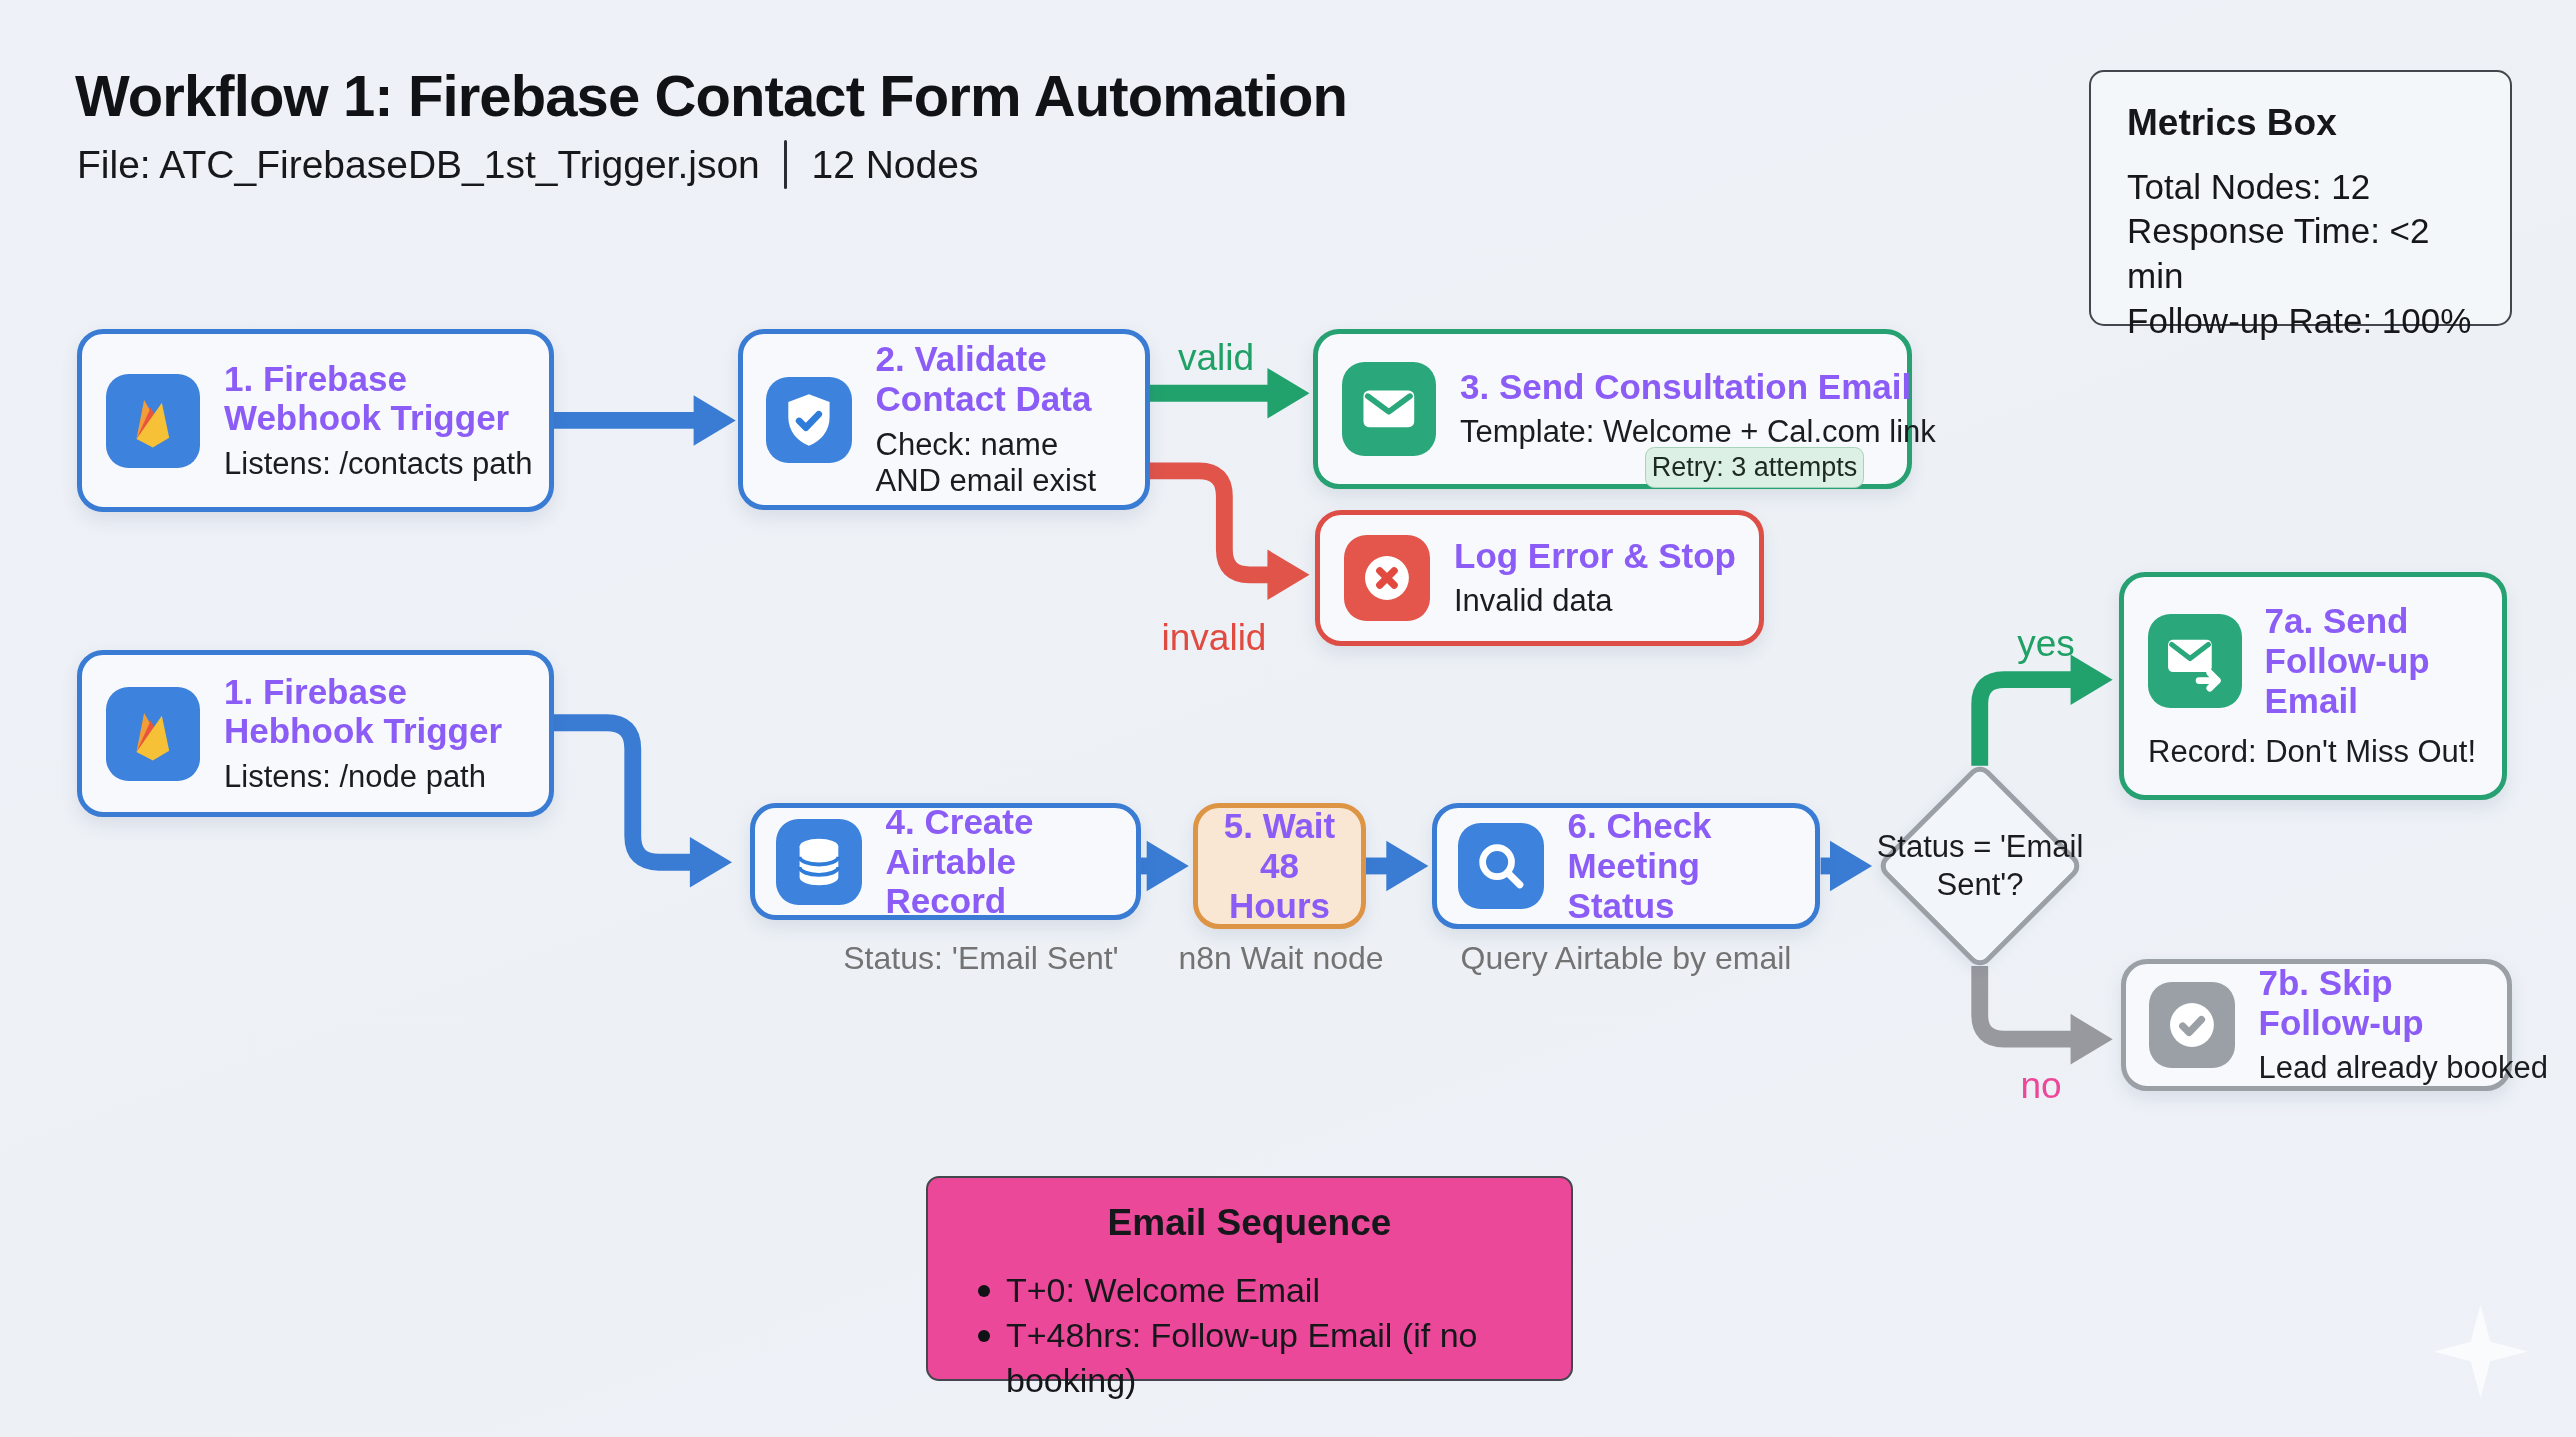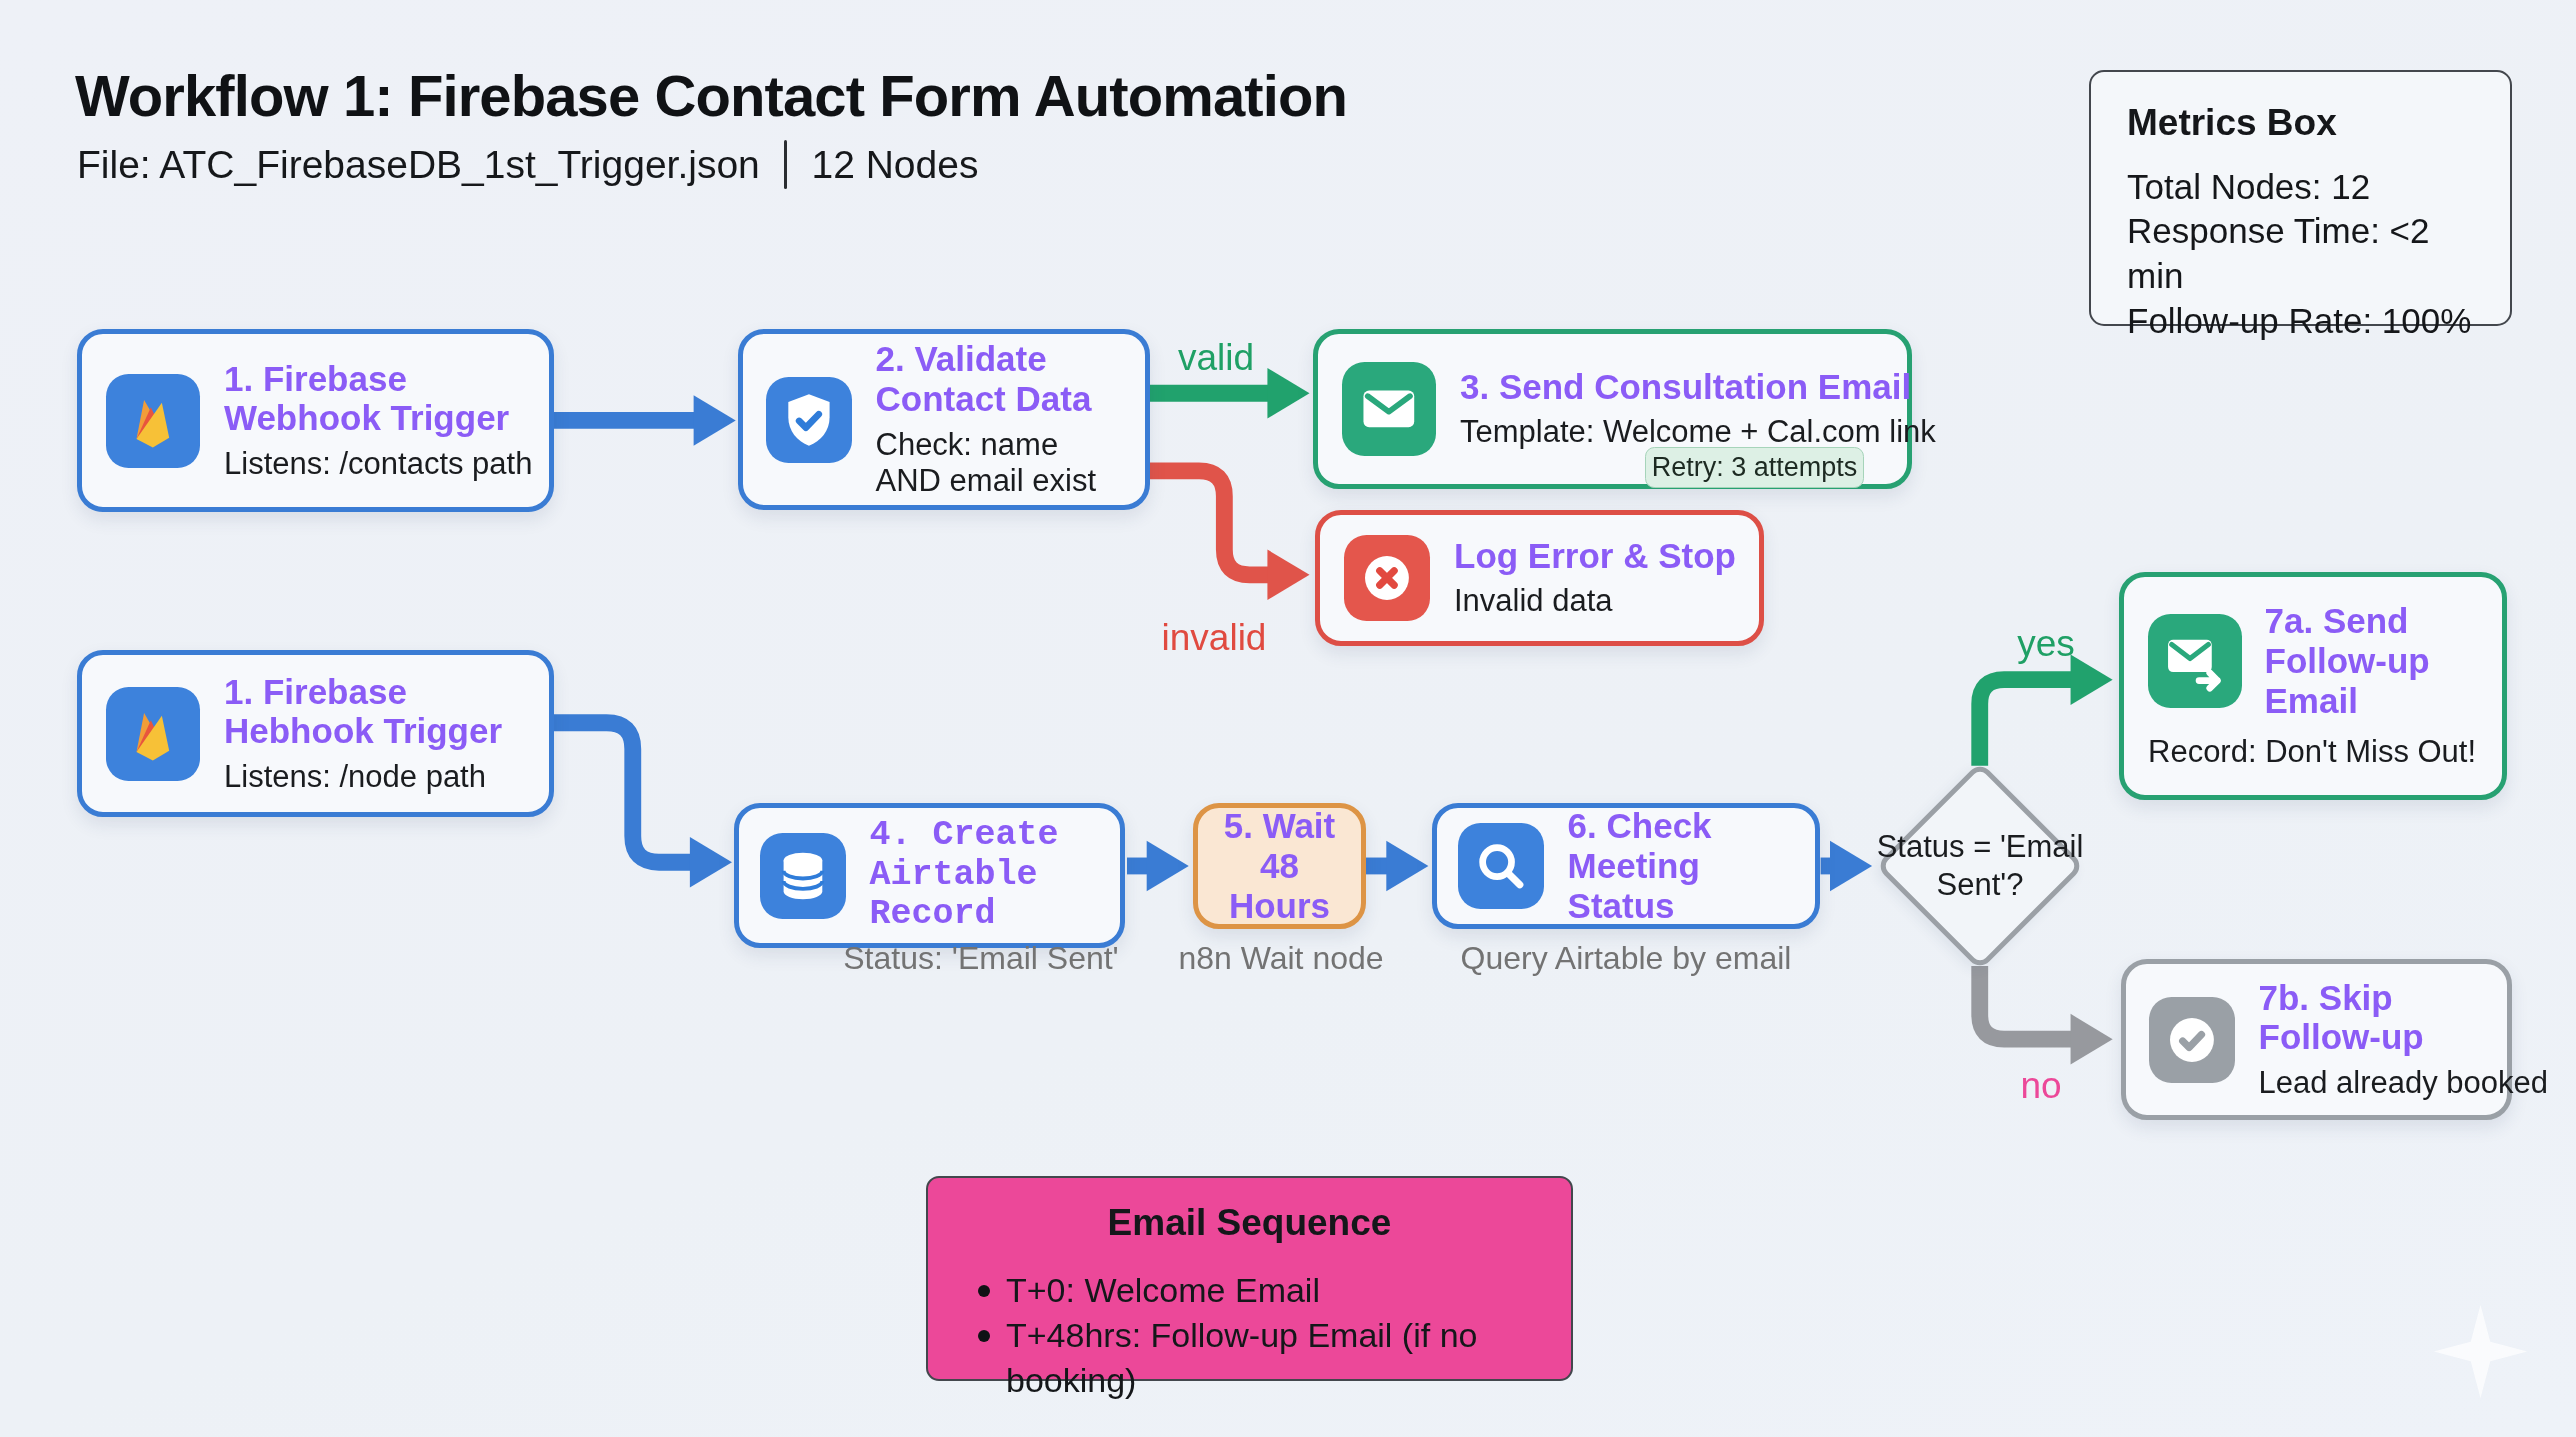--- a/index.html
+++ b/index.html
@@ -209,21 +209,21 @@
         <polygon points="6.2,18.4 11.3,7.2 13,10.8" fill="#e8553d"></polygon>
         <polygon points="6.2,18.4 15.2,5.6 17.8,18 12,21.5" fill="#f7c137"></polygon>
       </svg>
     </div>
     <div class="ncol">
       <div class="ntitle w385">1. Firebase Hebhook Trigger</div>
       <div class="nsub nowrap">Listens: /node path</div>
     </div>
   </div>
 
-  <div class="node blue" style="left:734px; top:803px; width:391px; height:145px; padding:13px 20.6px;font-family:Liberation Mono, monospace;">
+  <div class="node blue" style="left:750px; top:803px; width:391px; height:117px; padding:13px 20.6px;">
     <div class="nicon sq90 bg-blue">
       <svg viewBox="0 0 24 24">
         <path d="M4.5 6v12c0 1.7 3.4 3 7.5 3s7.5-1.3 7.5-3V6z" fill="#fff"></path>
         <ellipse cx="12" cy="6" rx="7.5" ry="3" fill="#fff"></ellipse>
         <path d="M4.5 10c0 1.7 3.4 3 7.5 3s7.5-1.3 7.5-3M4.5 14c0 1.7 3.4 3 7.5 3s7.5-1.3 7.5-3" stroke="#2f7cd9" stroke-width="1.5" fill="none"></path>
       </svg>
     </div>
     <div class="ncol">
       <div class="ntitle w280">4. Create Airtable Record</div>
     </div>
@@ -258,21 +258,21 @@
           <rect x="2.5" y="4.5" width="15.5" height="11.5" rx="1.8" fill="#fff"></rect>
           <path d="M3.8 6.2l6.5 5 6.5-5" stroke="#2aa87c" stroke-width="1.8" fill="none" stroke-linecap="round" stroke-linejoin="round"></path>
           <path d="M13.5 19h6.5m0 0l-2.7-2.7M20 19l-2.7 2.7" stroke="#fff" stroke-width="2.4" fill="none" stroke-linecap="round" stroke-linejoin="round"></path>
         </svg>
       </div>
       <div class="ntitle w210">7a. Send Follow-up Email</div>
     </div>
     <div class="nsub nowrap" style="margin-top:0;">Record: Don't Miss Out!</div>
   </div>
 
-  <div class="node gray" style="left:2121px; top:959px; width:391px; height:161px; padding:15px 22.5px;">
+  <div class="node gray" style="left:2121px; top:959px; width:391px; height:132px; padding:15px 22.5px;">
     <div class="nicon sq90 bg-gray">
       <svg viewBox="0 0 24 24">
         <circle cx="12" cy="12" r="8.5" fill="#fff"></circle>
         <path d="M8.4 12.4l2.5 2.5 4.8-5" stroke="#9aa0a6" stroke-width="2.8" fill="none" stroke-linecap="round" stroke-linejoin="round"></path>
       </svg>
     </div>
     <div class="ncol">
       <div class="ntitle w210">7b. Skip Follow-up</div>
       <div class="nsub nowrap">Lead already booked</div>
     </div>

